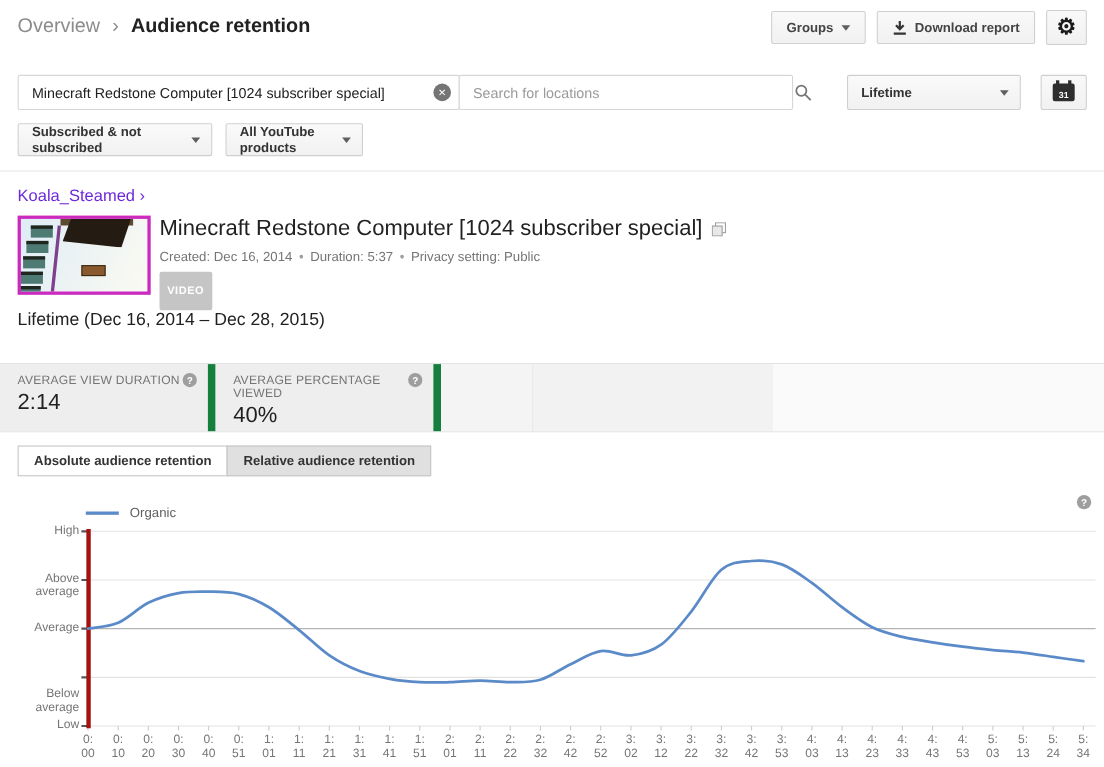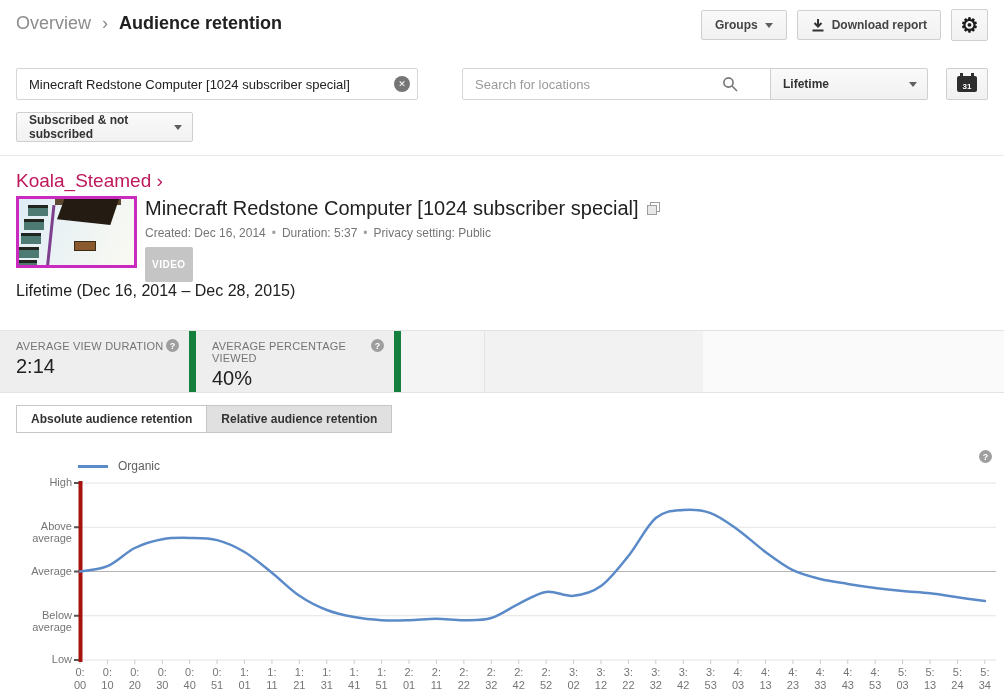--- a/index.html
+++ b/index.html
@@ -20,21 +20,21 @@
   .gear-glyph { font-size:20px; color:#1b1b1b; line-height:1; }
   .dd-arrow { width:0; height:0; border-left:4px solid transparent; border-right:4px solid transparent;
               border-top:5px solid #5f5f5f; display:inline-block; }
 
   
   .row1 { position:absolute; left:0; top:68px; width:100%; height:32px; }
   .text-input { position:absolute; height:32px; border:1px solid #d6d6d6; border-radius:2px; background:#fff;
                 font-size:13px; color:#212121; padding:0 30px 0 12px; font-family:"Liberation Sans",sans-serif; }
   .text-input::placeholder { color:#9a9a9a; }
   #video-filter { left:16px; width:402px; }
-  #location-filter { left:462px; width:351px; }
+  #location-filter { left:417px; width:304px; }
   .input-icon { position:absolute; top:8px; width:16px; height:16px; }
   .clear-circle { left:394px; background:#757575; border-radius:50%; color:#fff; font-size:9px;
                   display:flex; align-items:center; justify-content:center; cursor:pointer; }
   .search-svg { left:722px; cursor:pointer; }
   .select-box { position:absolute; height:32px; background:linear-gradient(#fafafa,#f1f1f1);
                 border:1px solid #cfcfcf; border-radius:2px; display:flex; align-items:center;
                 justify-content:space-between; padding:0 10px 0 12px; font-size:12px; font-weight:bold;
                 color:#333; cursor:pointer; }
   #daterange-select { left:770px; width:158px; top:0; }
   .calendar-btn { position:absolute; left:946px; top:0; width:42px; height:32px; }
@@ -44,21 +44,21 @@
   .cal-glyph:before { left:3px; } .cal-glyph:after { right:3px; }
   .cal-day { color:#fff; font-size:8px; font-weight:bold; line-height:11px; }
 
   .row2 { position:absolute; left:0; top:112px; width:100%; height:30px; }
   #subscribers-select { left:16px; width:177px; height:30px; }
   #products-select { left:205px; width:125px; height:30px; }
 
   .divider { position:absolute; left:0; top:155px; width:100%; height:1px; background:#e7e7e7; }
 
   
-  .channel-link { position:absolute; left:16px; top:170px; font-size:19px; color:#be185d; cursor:pointer; }
+  .channel-link { position:absolute; left:16px; top:170px; font-size:15px; color:#6d28d9; cursor:pointer; }
   .thumb { position:absolute; left:16px; top:196px; width:121px; height:72px; border:3px solid #cb2abf;
            background:linear-gradient(115deg,#dfecf6 0%, #eef4f3 55%, #fbfaf2 100%); overflow:hidden; cursor:pointer; }
   .thumb .canopy { position:absolute; left:38px; top:0; width:62px; height:26px; background:#241c12;
                    clip-path:polygon(12% 0, 100% 0, 86% 100%, 0 78%); }
   .thumb .canopy-edge { position:absolute; left:36px; top:0; width:66px; height:6px; background:#5d4a33; }
   .thumb .blocks { position:absolute; left:0; top:6px; width:34px; height:66px; }
   .thumb .blk { position:absolute; width:20px; height:11px; background:#4e7a74; border-top:3px solid #20261f; }
   .thumb .strip { position:absolute; left:30px; top:6px; width:3px; height:66px; background:#7d3f8e; transform:rotate(6deg); }
   .thumb .table { position:absolute; left:55px; top:42px; width:22px; height:10px; background:#8a5a2e; border:1px solid #3a2c16; }
   .title-row { position:absolute; left:145px; top:197px; display:flex; align-items:center; gap:8px; }
@@ -146,20 +146,24 @@
       <span class="cal-day">31</span>
     </span>
   </button>
 </div>
 
 <div class="row2">
   <div id="subscribers-select" class="select-box">
     <span>Subscribed &amp; not subscribed</span>
     <span class="dd-arrow"></span>
   </div>
+  <div id="products-select" class="select-box">
+    <span>All YouTube products</span>
+    <span class="dd-arrow"></span>
+  </div>
 </div>
 
 <div class="divider"></div>
 
 <div class="channel-link">
   <span>Koala_Steamed</span>
   <span>›</span>
 </div>
 
 <div class="thumb">
@@ -216,21 +220,21 @@
 <div class="legend">
   <span class="legend-swatch"></span>
   <span class="legend-label">Organic</span>
 </div>
 <div class="chart-help">
   <span class="help-icon">?</span>
 </div>
 
 <div id="ylabels">
     <div style="top: 653px;">Low</div>
-    <div style="top: 609px;">Below average</div>
+    <div style="top: 625px;">Below average</div>
     <div style="top: 564.5px;">Average</div>
     <div style="top: 520.25px;">Above average</div>
     <div style="top: 476px;">High</div>
   </div>
 <div id="xlabels">
     <div style="left: 65px; top: 666px;">0:<br>00</div>
     <div style="left: 92.42px; top: 666px;">0:<br>10</div>
     <div style="left: 119.84px; top: 666px;">0:<br>20</div>
     <div style="left: 147.26px; top: 666px;">0:<br>30</div>
     <div style="left: 174.68px; top: 666px;">0:<br>40</div>

